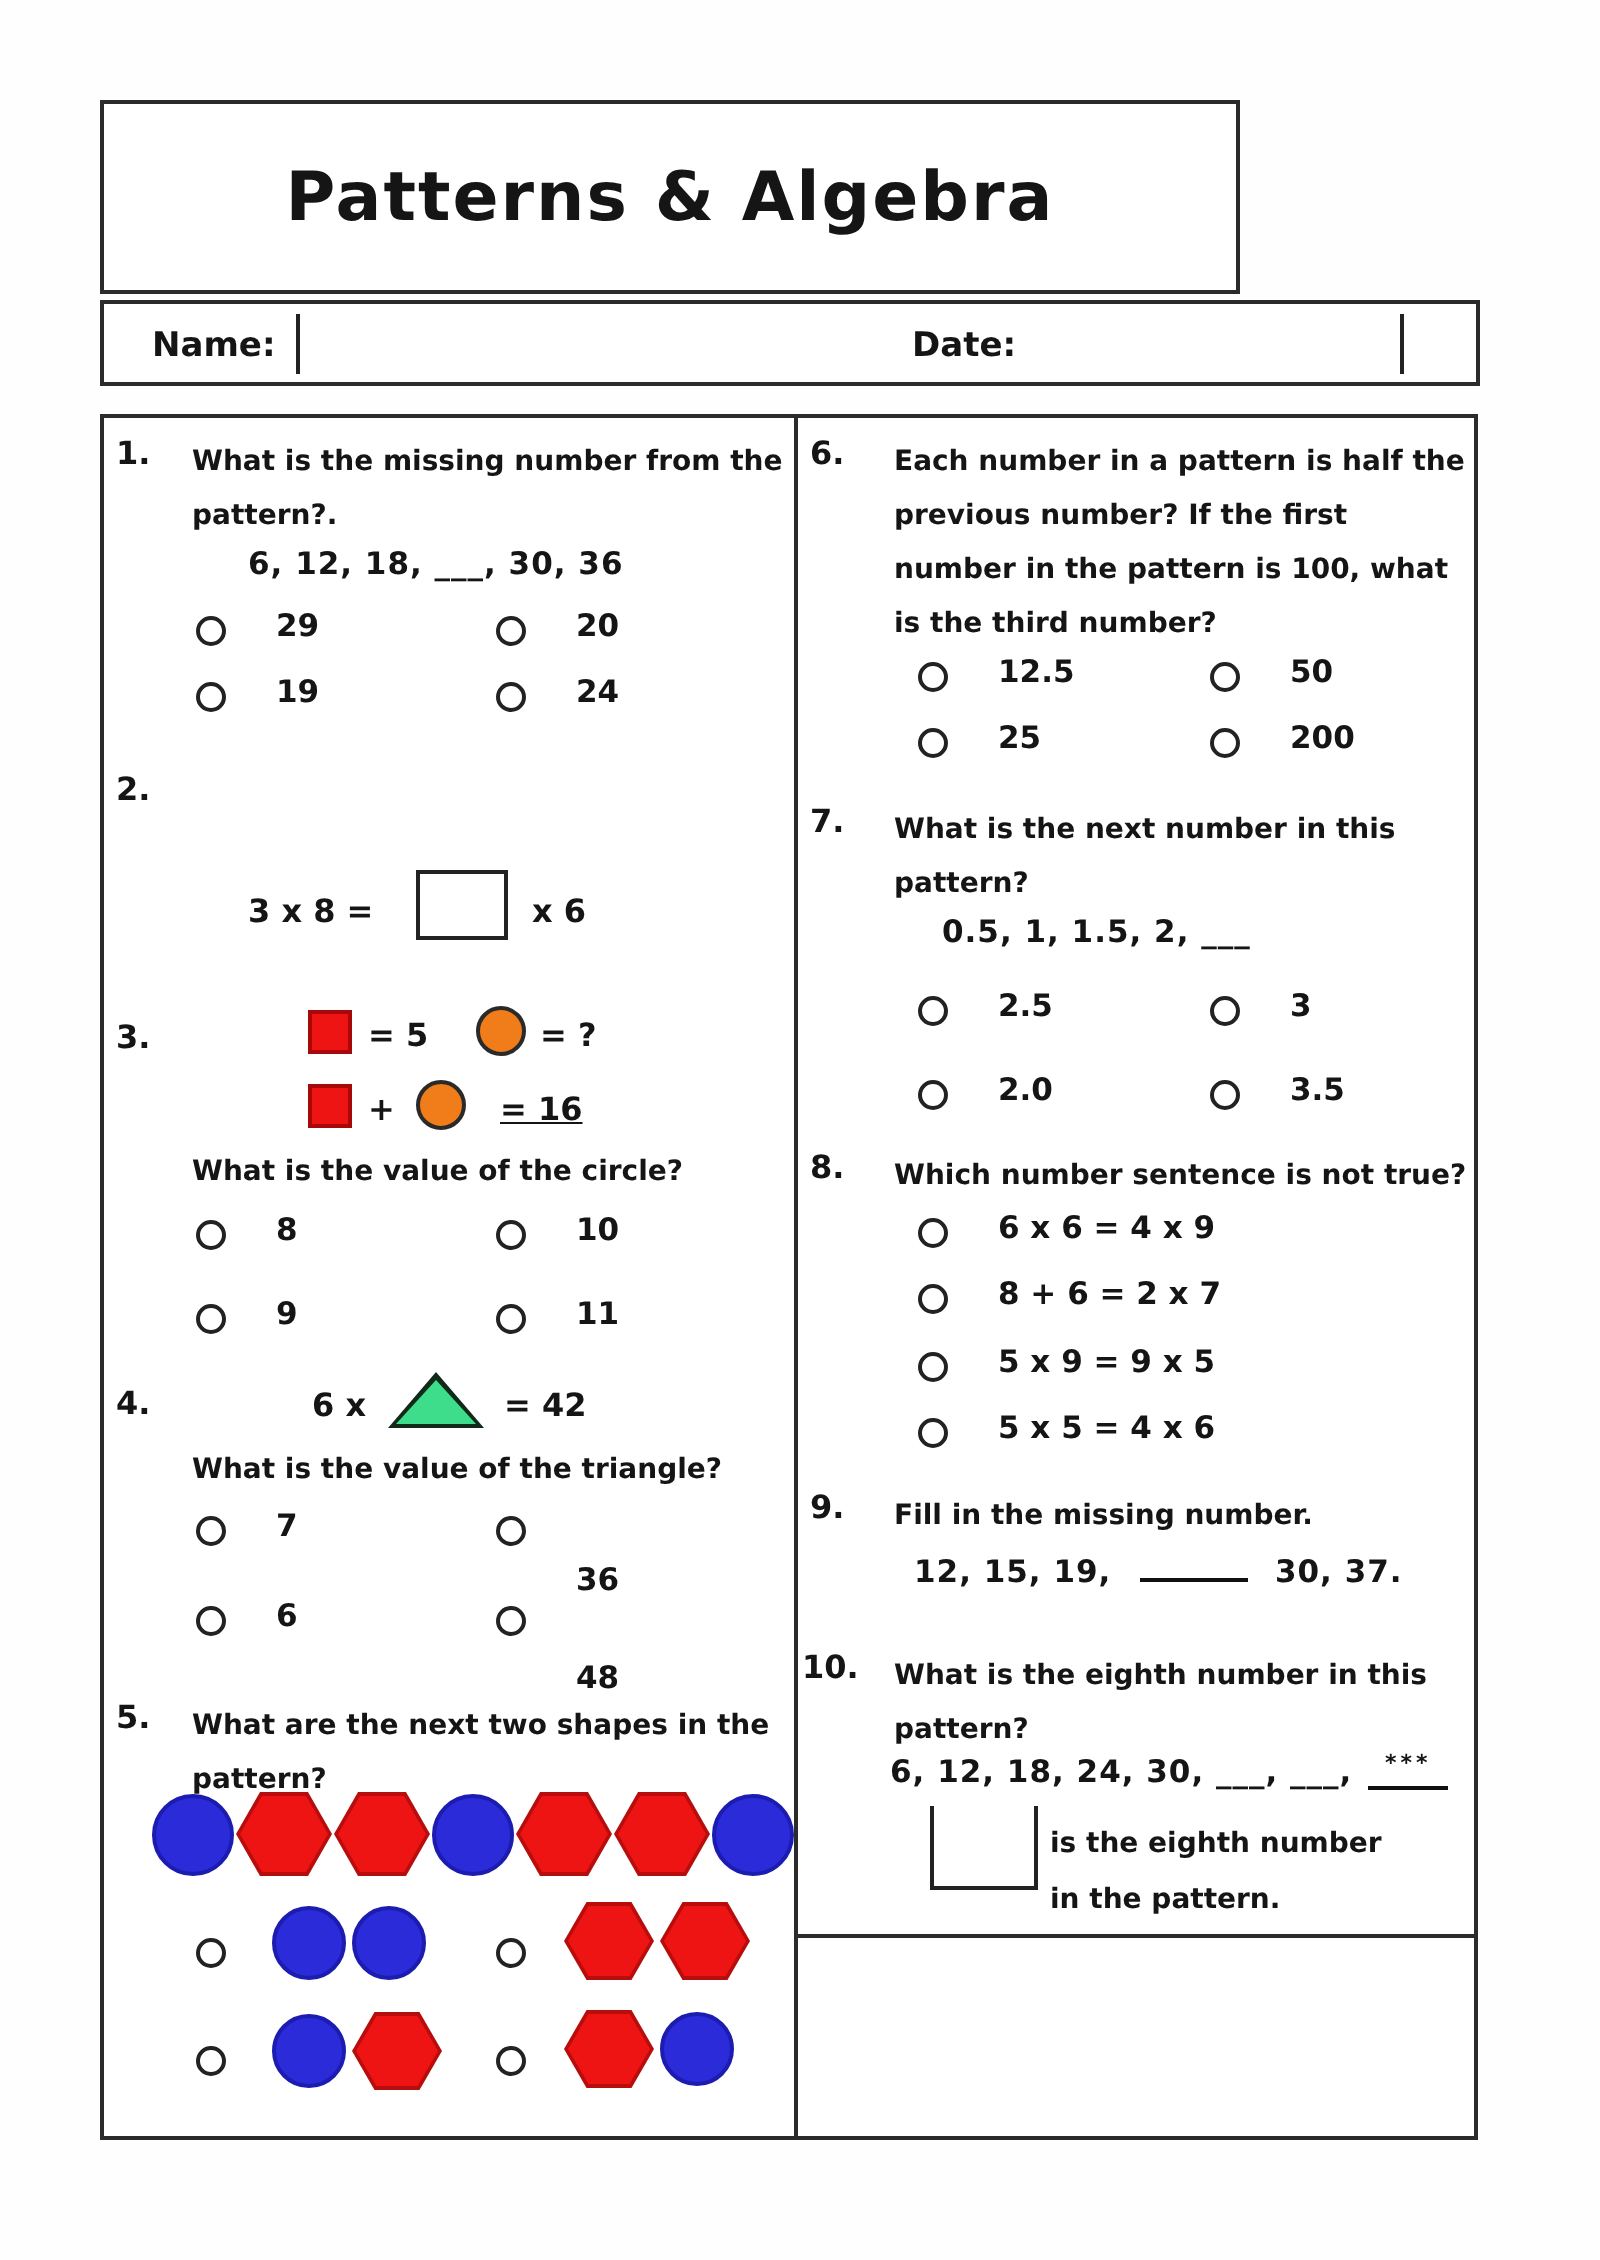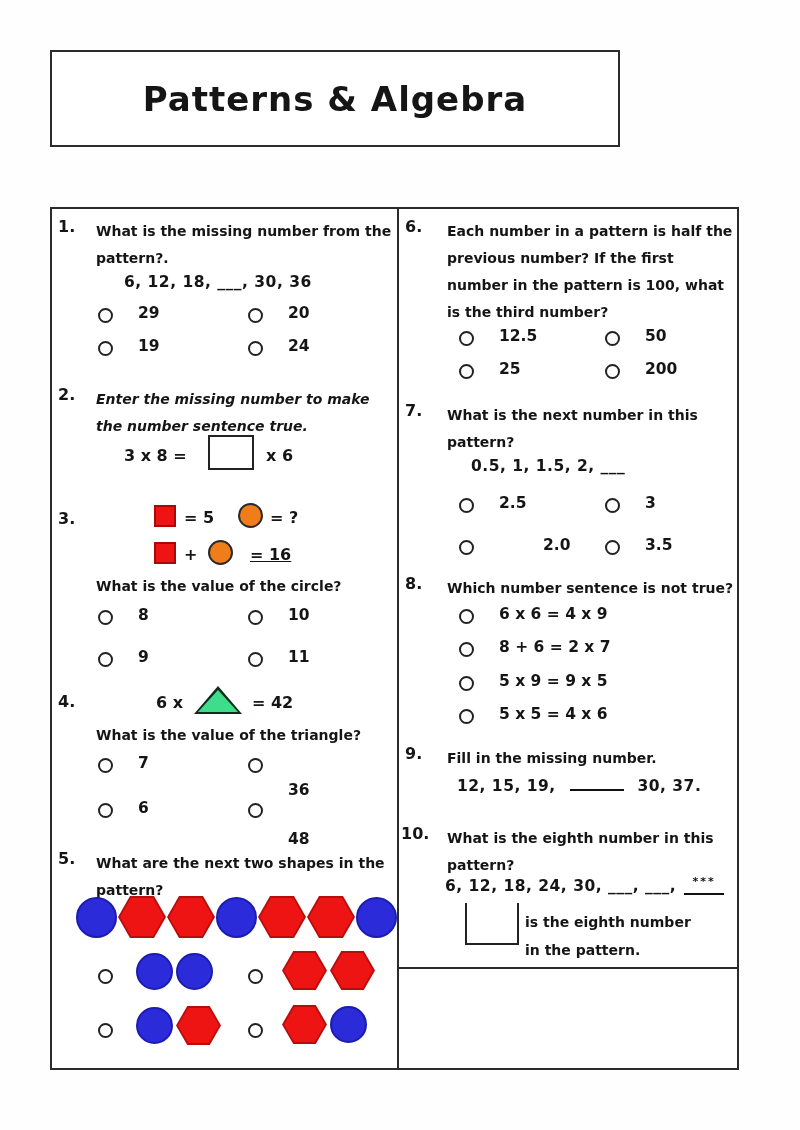--- a/index.html
+++ b/index.html
@@ -61,40 +61,47 @@
 </style>
 </head>
 <body>
 
 <div class="page">
 
   <div class="box title-box">
     <div class="title">Patterns &amp; Algebra</div>
   </div>
 
+  <div class="box namedate-box">
+    <span class="nd-label" style="left:24px; top:11px;">Name:</span>
+    <span class="tick" style="left:96px;"></span>
+    <div class="nd-input" style="left:102px; width:295px;"></div>
+    <span class="nd-label" style="left:404px; top:11px;">Date:</span>
+    <div class="nd-input" style="left:460px; width:185px;"></div>
+    <span class="tick" style="left:648px;"></span>
+  </div>
 
   <div class="box main-box">
     <div class="vdivider"></div>
 
     <div class="col col-left">
 
       <span class="qnum" style="left:6px; top:8px;">1.</span>
       <div class="qtext" style="left:44px; top:9px; width:296px;">What is the missing number from the pattern?.</div>
       <div class="seq" style="left:72px; top:64px;">6, 12, 18, ___, 30, 36</div>
       <div class="radio" style="left:46px; top:99px;"></div>
       <span class="optlabel" style="left:86px; top:95px;">29</span>
       <div class="radio" style="left:196px; top:99px;"></div>
       <span class="optlabel" style="left:236px; top:95px;">20</span>
       <div class="radio" style="left:46px; top:132px;"></div>
       <span class="optlabel" style="left:86px; top:128px;">19</span>
       <div class="radio" style="left:196px; top:132px;"></div>
       <span class="optlabel" style="left:236px; top:128px;">24</span>
 
       <span class="qnum" style="left:6px; top:176px;">2.</span>
-      <div class="qtext italic" style="left:44px; top:177px; width:296px;">Enter the missing number to make the number sentence true.</div>
       <span class="eq" style="left:72px; top:237px;">3 x 8  =</span>
       <div class="ansbox" style="left:156px; top:226px; width:46px; height:35px;"></div>
       <span class="eq" style="left:214px; top:237px;">x 6</span>
 
       <span class="qnum" style="left:6px; top:300px;">3.</span>
       <div class="rsquare" style="left:102px; top:296px;"></div>
       <span class="eq" style="left:132px; top:299px;">= 5</span>
       <div class="ocircle" style="left:186px; top:294px;"></div>
       <span class="eq" style="left:218px; top:299px;">= ?</span>
       <div class="rsquare" style="left:102px; top:333px;"></div>
@@ -190,21 +197,21 @@
       <span class="optlabel" style="left:246px; top:151px;">200</span>
 
       <span class="qnum" style="left:6px; top:192px;">7.</span>
       <div class="qtext" style="left:48px; top:193px; width:288px;">What is the next number in this pattern?</div>
       <div class="seq" style="left:72px; top:248px;">0.5, 1, 1.5, 2, ___</div>
       <div class="radio" style="left:60px; top:289px;"></div>
       <span class="optlabel" style="left:100px; top:285px;">2.5</span>
       <div class="radio" style="left:206px; top:289px;"></div>
       <span class="optlabel" style="left:246px; top:285px;">3</span>
       <div class="radio" style="left:60px; top:331px;"></div>
-      <span class="optlabel" style="left:100px; top:327px;margin-left:44px;">2.0</span>
+      <span class="optlabel" style="left:100px; top:327px;">2.0</span>
       <div class="radio" style="left:206px; top:331px;"></div>
       <span class="optlabel" style="left:246px; top:327px;">3.5</span>
 
       <span class="qnum" style="left:6px; top:365px;">8.</span>
       <div class="qtext" style="left:48px; top:366px; width:292px; white-space:nowrap;">Which number sentence is not true?</div>
       <div class="radio" style="left:60px; top:400px;"></div>
       <span class="optlabel" style="left:100px; top:396px;">6 x 6 = 4 x 9</span>
       <div class="radio" style="left:60px; top:433px;"></div>
       <span class="optlabel" style="left:100px; top:429px;">8 + 6 = 2 x 7</span>
       <div class="radio" style="left:60px; top:467px;"></div>

